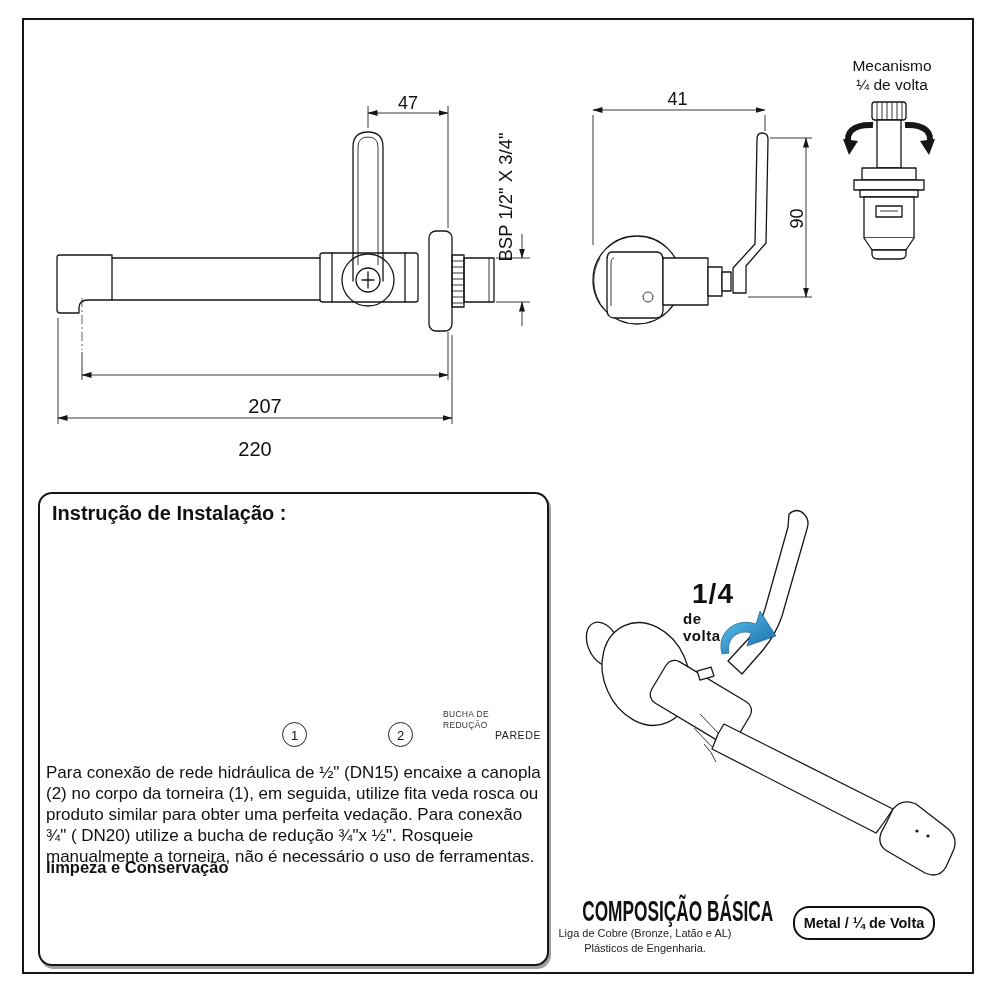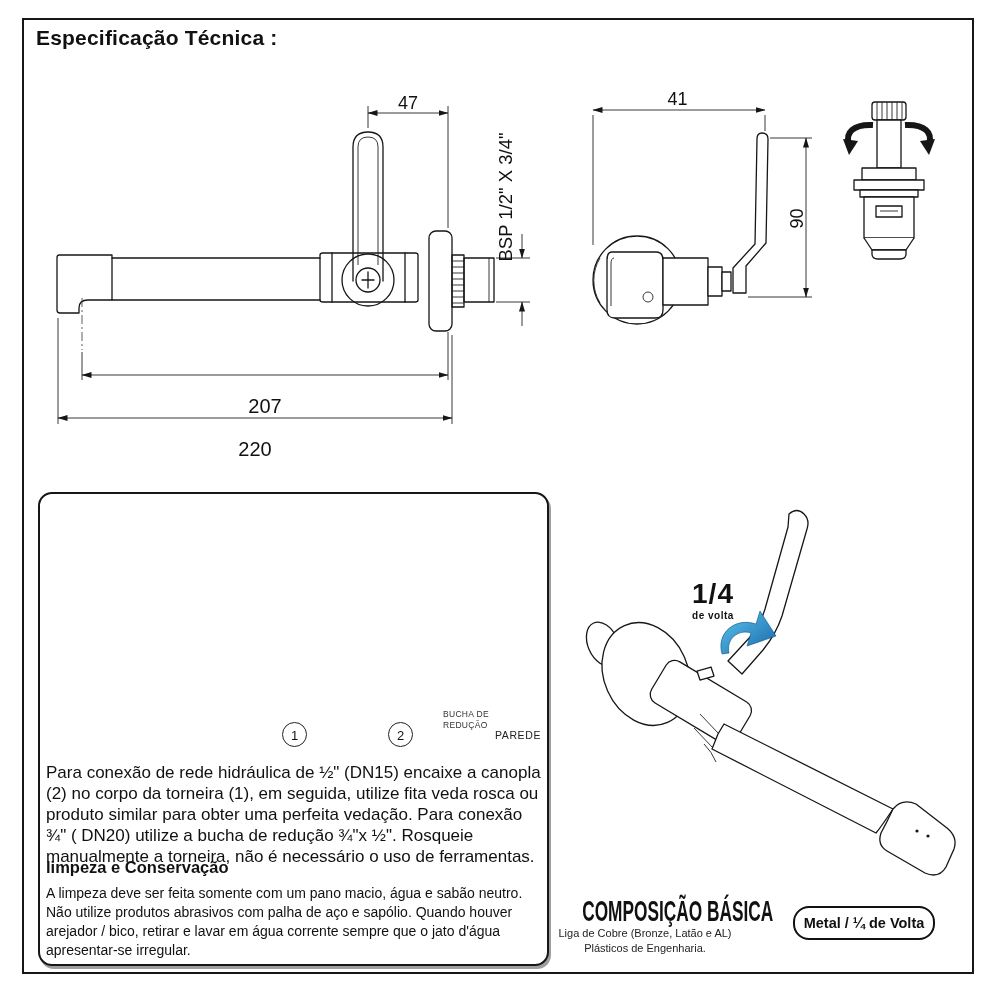--- a/index.html
+++ b/index.html
@@ -17,21 +17,21 @@
   .rot{transform:rotate(-90deg);}
   .mech-label{left:833px;top:56px;width:118px;text-align:center;font-size:15.5px;line-height:19px;}
   .para{left:46px;top:756px;width:500px;font-size:17px;line-height:21px;margin-top:6px;}
   .clean-h{left:46px;top:858px;font-size:16.5px;font-weight:bold;}
   .para2{left:46px;top:884px;width:500px;font-size:14px;line-height:19px;}
   .circ-num{width:25px;height:25px;border:1.5px solid #222;border-radius:50%;
     text-align:center;line-height:25px;font-size:13px;background:#fff;box-sizing:border-box;}
   .bucha-label{left:443px;top:690px;font-size:8.5px;line-height:11px;color:#333;letter-spacing:.3px;margin-top:19px;}
   .parede-label{left:495px;top:729px;font-size:10.5px;letter-spacing:.6px;color:#222;}
   .qt-big{left:683px;top:578px;width:60px;text-align:center;font-size:28px;font-weight:bold;letter-spacing:1px;}
-  .qt-small{left:683px;top:610px;width:60px;text-align:center;font-size:10px;font-weight:bold;letter-spacing:.5px;}
+  .qt-small{left:683px;top:610px;width:60px;font-size:15px;font-weight:bold;letter-spacing:.5px;}
   .comp{left:545px;top:897px;width:200px;text-align:center;}
   .comp-title{display:inline-block;font-size:24px;font-weight:bold;transform:scale(.72,1.22);
     transform-origin:center;white-space:nowrap;letter-spacing:0;}
   .comp-sub{font-size:11px;line-height:14px;color:#222;margin-top:1px;}
   .badge{left:793px;top:906px;width:142px;height:34px;border:2.5px solid #111;border-radius:16px;
     display:flex;align-items:center;justify-content:center;font-size:14.5px;font-weight:bold;
     box-sizing:border-box;background:#fff;}
   svg.art{position:absolute;left:0;top:0;}
   svg .ln{stroke:#161616;stroke-width:1.3;fill:none;stroke-linejoin:round;stroke-linecap:round;}
   svg .lnw{stroke:#161616;stroke-width:1.3;fill:#fff;stroke-linejoin:round;}
@@ -240,43 +240,46 @@
       <path class="lnw" d="M893,809 Q902,798 916,804 L947,828 Q958,837 954,849 L946,867 Q939,879 925,873 L887,851 Q877,845 881,833 Q887,822 893,809 Z"></path>
       <circle cx="917" cy="831" r="1.6" fill="#161616"></circle>
       <circle cx="928" cy="836" r="1.6" fill="#161616"></circle>
 
       <path class="lnw" d="M789,514 Q797,507 804,514 Q810,520 807,529 L782,616 Q776,634 763,650 L742,674 L728,661 L751,636 Q760,625 765,609 L788,527 Z"></path>
 
       <path d="M722,654 C716,633 735,617 756,624 L760,611 L776,636 L747,646 L751,633 C738,629 726,639 729,653 Z" fill="url(#gradBlue)" stroke="#0e4f86" stroke-width="0.6"></path>
     </g>
   </svg>
 
-  <div class="abs spec-title">Especificação Técnica :</div>
-
+
+  <div class="abs mech-label">
+    <div>Mecanismo</div>
+    <div>¼ de volta</div>
+  </div>
 
   <div class="abs dim" style="left:388px;top:93px;width:40px;">47</div>
   <div class="abs dim" style="left:650px;top:89px;width:55px;">41</div>
   <div class="abs dim rot" style="left:776px;top:208px;width:42px;">90</div>
   <div class="abs dim rot" style="left:386px;top:186px;width:240px;font-size:18.5px;">BSP 1/2" X 3/4"</div>
   <div class="abs dim-big" style="left:233px;top:352px;width:64px;">207</div>
   <div class="abs dim-big" style="left:223px;top:395px;width:64px;">220</div>
 
   <div class="abs install-box"></div>
+  <div class="abs install-title">Instrução de Instalação :</div>
 
   <div class="abs circ-num" style="left:282px;top:722px;">1</div>
   <div class="abs circ-num" style="left:388px;top:722px;">2</div>
   <div class="abs bucha-label">
     <div>BUCHA DE</div>
     <div>REDUÇÃO</div>
   </div>
   <div class="abs parede-label">PAREDE</div>
 
   <div class="abs para">Para conexão de rede hidráulica de ½" (DN15) encaixe a canopla (2) no corpo da torneira (1), em seguida, utilize fita veda rosca ou produto similar para obter uma perfeita vedação. Para conexão ¾" ( DN20) utilize a bucha de redução ¾"x ½".  Rosqueie manualmente a torneira, não é necessário o uso de ferramentas.</div>
   <div class="abs clean-h">limpeza e Conservação</div>
-  <div class="abs para2">A limpeza deve ser feita somente com um pano macio, água e sabão neutro. Não utilize produtos abrasivos com palha de aço e sapólio. Quando houver arejador / bico, retirar e lavar em água corrente sempre que o jato d'água apresentar-se irregular.</div>
 
   <div class="abs qt-big">1/4</div>
   <div class="abs qt-small">de volta</div>
 
   <div class="abs comp">
     <span class="comp-title">COMPOSIÇÃO BÁSICA</span>
     <div class="comp-sub">Liga de Cobre (Bronze, Latão e AL)</div>
     <div class="comp-sub">Plásticos de Engenharia.</div>
   </div>
 

